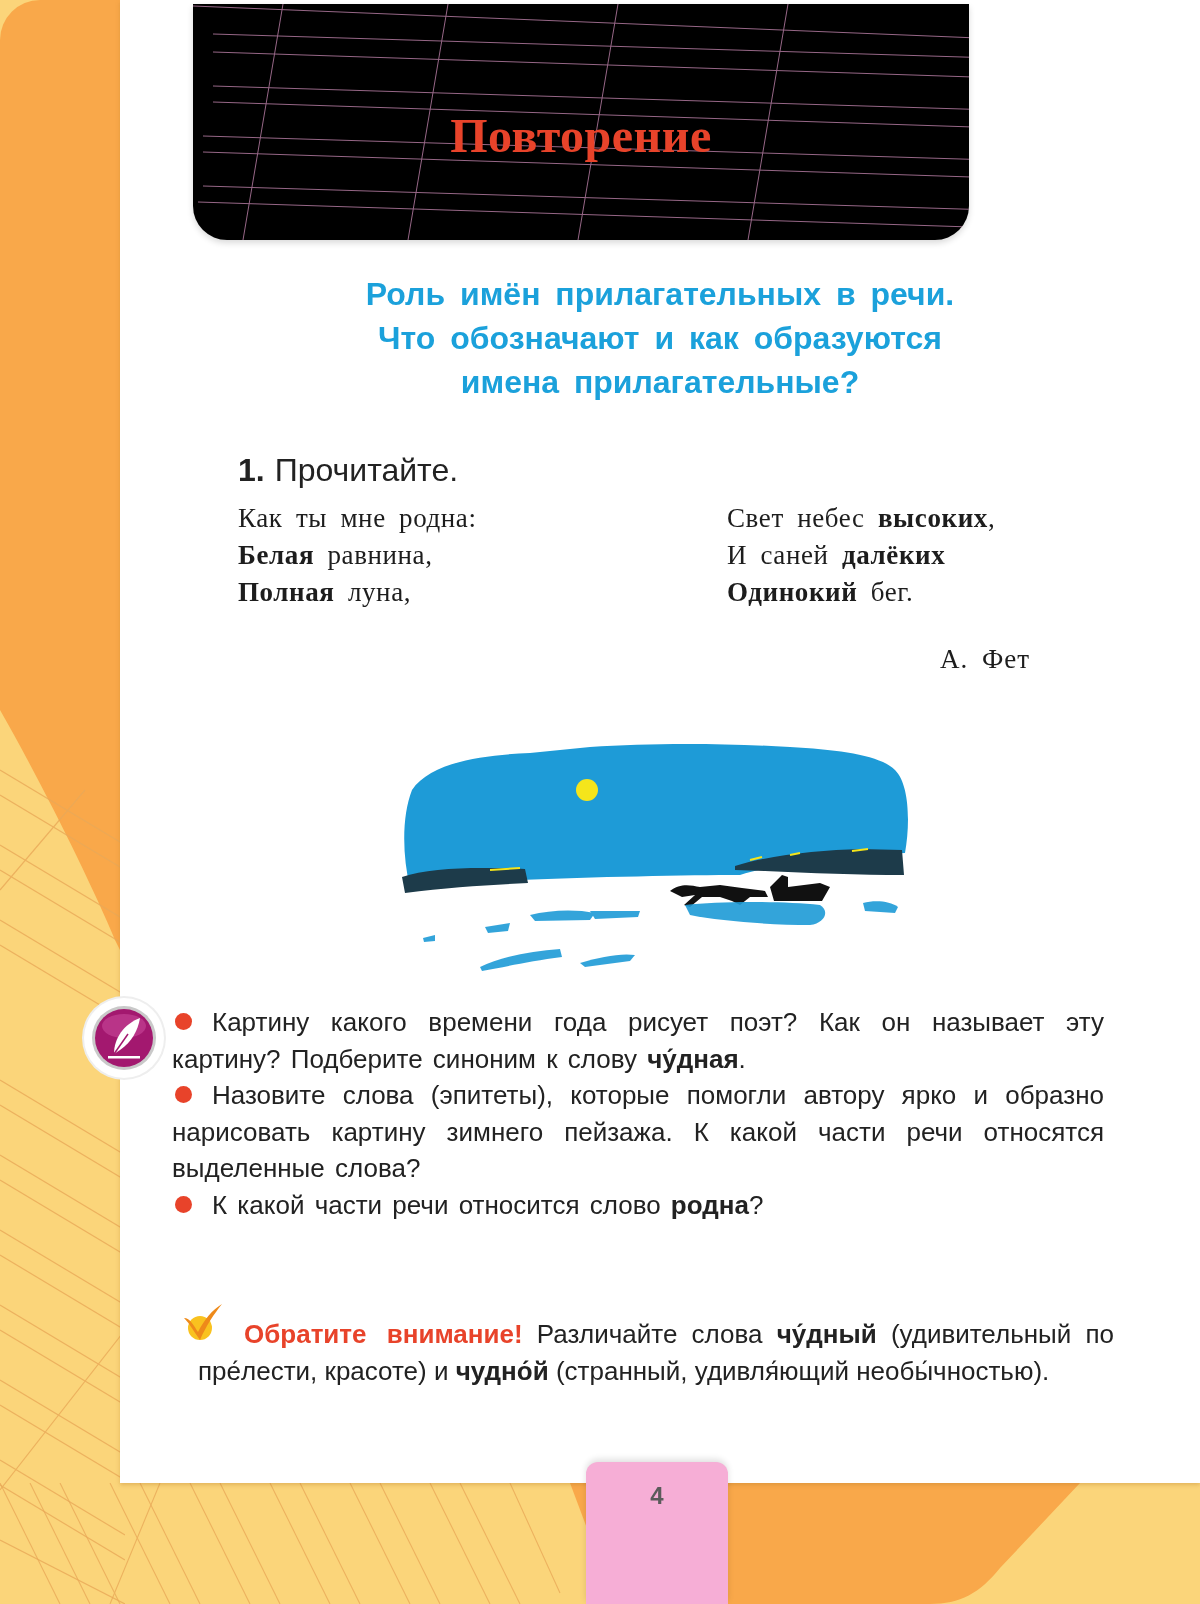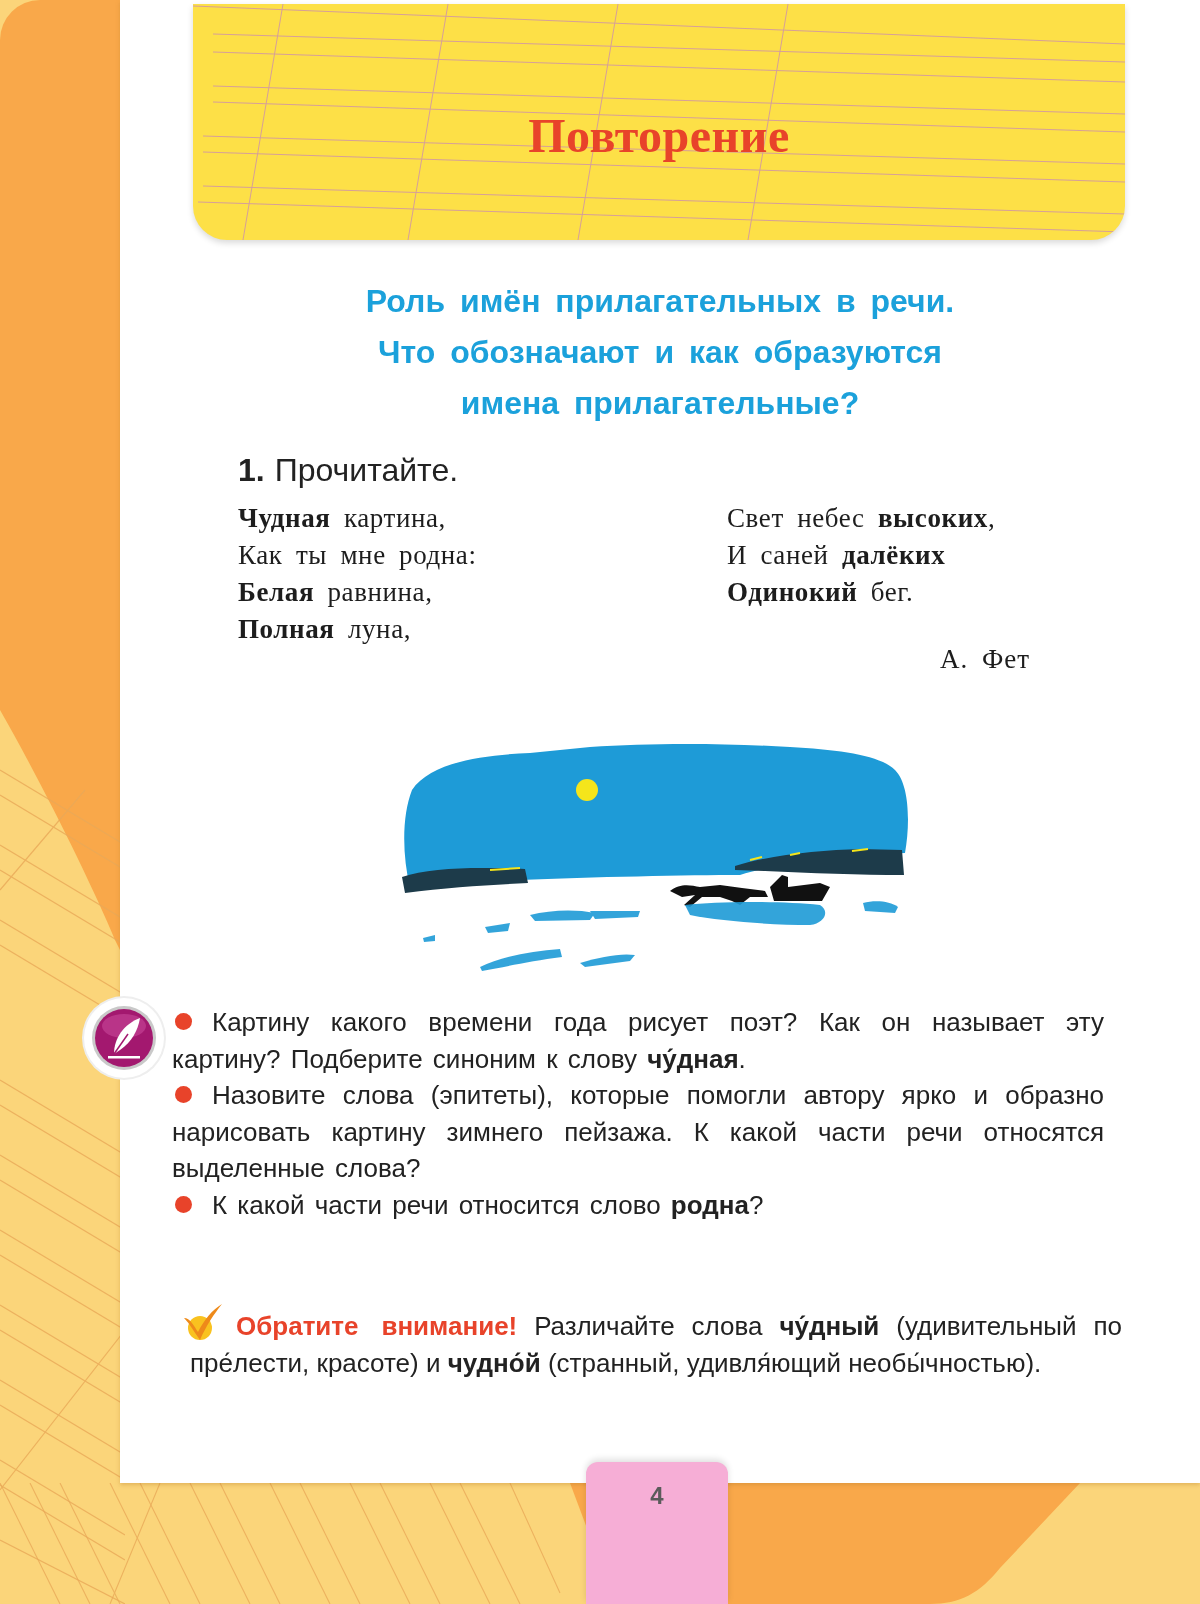--- a/index.html
+++ b/index.html
@@ -2,41 +2,41 @@
 <html><head>
 <meta charset="utf-8">
 <style>
   html, body { margin:0; padding:0; }
   body { width:1200px; height:1604px; position:relative; overflow:hidden; background:#FBD57A; font-family:"Liberation Sans", sans-serif; }
   .bg-orange-top { position:absolute; left:0; top:0; width:125px; height:700px; background:#F9A84A; border-top-left-radius:40px; }
   .bg-orange-wedge { position:absolute; left:0; top:600px; width:125px; height:420px; }
   .bg-stripes { position:absolute; left:0; top:760px; width:125px; height:844px; }
   .bg-bottom { position:absolute; left:0; top:1483px; width:1200px; height:121px; }
   .page { position:absolute; left:120px; top:0; width:1080px; height:1483px; background:#ffffff; box-shadow:0 2px 4px rgba(180,120,40,0.35); }
-  .header-card { position:absolute; left:193px; top:4px; width:932px; height:236px; background:#fde047; border-radius:0 0 34px 34px; box-shadow:0 3px 6px rgba(0,0,0,0.15); overflow:hidden; }
+  .header-card { position:absolute; left:193px; top:4px; width:776px; height:236px; background:#000000; border-radius:0 0 34px 34px; box-shadow:0 3px 6px rgba(0,0,0,0.15); overflow:hidden; }
   .header-card svg { position:absolute; left:0; top:0; }
   .header-title { position:absolute; left:0; right:0; top:104px; text-align:center; font-family:"Liberation Serif", serif; font-weight:bold; font-size:48px; color:#E8432A; letter-spacing:0.5px; }
   .subtitle { position:absolute; left:200px; width:920px; top:272px; text-align:center; color:#1BA1DB; font-weight:bold; font-size:32px; line-height:44px; word-spacing:6px; }
-  .subtitle div { margin:7px; }
+  .subtitle div { margin:0; }
   .task { position:absolute; left:238px; top:452px; font-size:32px; color:#222; }
   .task b { margin-right:10px; }
   .poem { position:absolute; font-family:"Liberation Serif", serif; font-size:27px; line-height:37px; color:#1d1d1d; word-spacing:6px; letter-spacing:0.6px; }
   .poem b { font-weight:bold; }
   .poem-left { left:238px; top:500px; }
   .poem-right { left:727px; top:500px; }
   .author { position:absolute; left:940px; top:644px; font-family:"Liberation Serif", serif; font-size:27px; color:#1d1d1d; letter-spacing:1px; word-spacing:6px;text-align:right; }
   .illustration { position:absolute; left:390px; top:725px; width:540px; height:250px; }
   .pen-badge { position:absolute; left:84px; top:998px; width:80px; height:80px; border-radius:50%; background:#fff; box-shadow:0 0 0 2px #eee; }
   .questions { position:absolute; left:172px; top:1004px; width:932px; font-size:26px; line-height:36.5px; color:#222; text-align:justify; word-spacing:3px; }
   .questions p { margin:0; }
   .dot { display:inline-block; width:17px; height:17px; border-radius:50%; background:#E8432A; margin:0 20px 0 3px; vertical-align:1px; }
   .note { position:absolute; left:190px; top:1308px; width:932px; font-size:26px; line-height:36.5px; color:#222; text-align:justify; }
   .note .attn { color:#E8432A; font-weight:bold; word-spacing:6px; }
   .check-icon { position:absolute; left:178px; top:1302px; width:46px; height:42px; }
-  .note-text { text-indent:46px; margin:0; }
+  .note-text { text-indent:46px; margin:8px; }
   .page-tab { position:absolute; left:586px; top:1462px; width:142px; height:142px; background:#F6AED6; border-radius:12px 12px 0 0; box-shadow:0 -3px 6px rgba(0,0,0,0.12); text-align:center; }
   .page-num { display:block; padding-top:20px; font-weight:bold; font-size:24px; color:#5b5b5b; }
 </style>
 </head>
 <body>
 
 <div class="bg-orange-top"></div>
 <svg class="bg-orange-wedge" width="125" height="420" viewBox="0 0 125 420">
   <path d="M0 0 L125 0 L125 360 L115 340 C90 280 40 180 0 110 Z" fill="#F9A84A"></path>
 </svg>
@@ -113,21 +113,20 @@
   <div>Роль имён прилагательных в речи.</div>
   <div>Что обозначают и как образуются</div>
   <div>имена прилагательные?</div>
 </div>
 
 <div class="task">
   <b>1.</b><span>Прочитайте.</span>
 </div>
 
 <div class="poem poem-left">
-  <div><b>Чудная</b><span> картина,</span></div>
   <div><b></b><span>Как ты мне родна:</span></div>
   <div><b>Белая</b><span> равнина,</span></div>
   <div><b>Полная</b><span> луна,</span></div>
 </div>
 
 <div class="poem poem-right">
   <div><span>Свет небес </span><b>высоких</b><span>,</span></div>
   <div><span>И саней </span><b>далёких</b><span></span></div>
   <div><span></span><b>Одинокий</b><span> бег.</span></div>
 </div>

